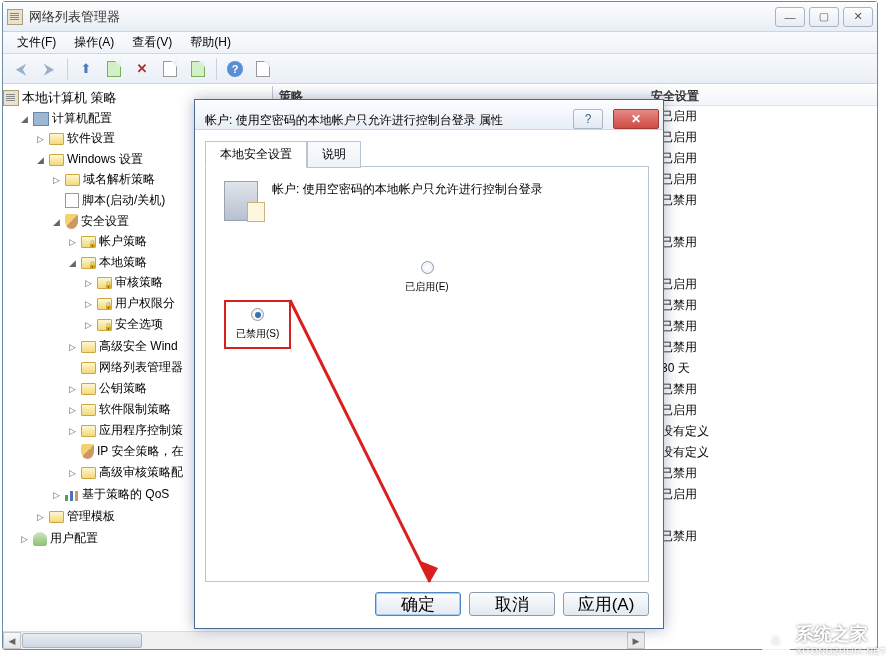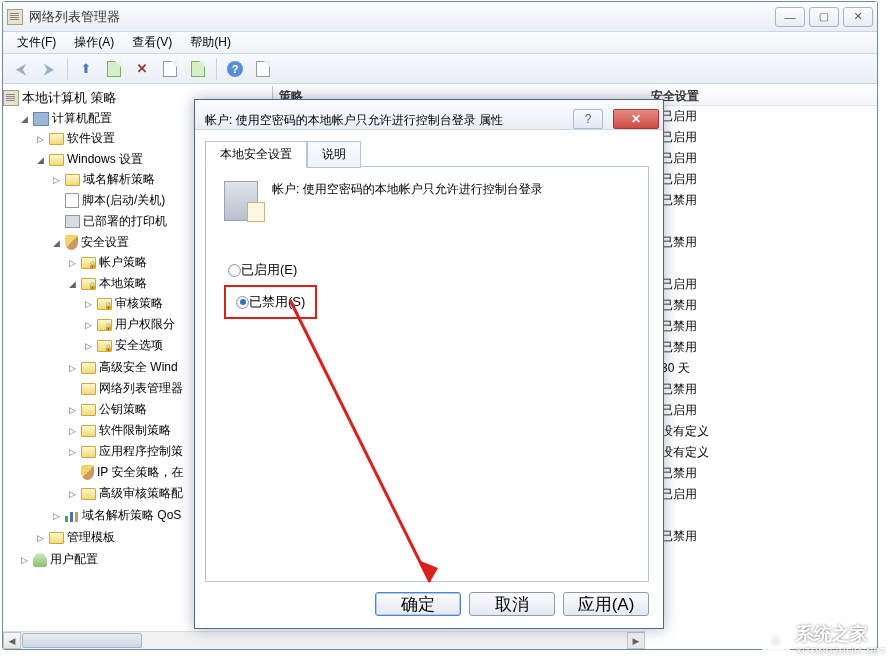--- a/index.html
+++ b/index.html
@@ -216,21 +216,21 @@
   padding: 14px 18px;
 }
 .policy-head { display:flex; gap:14px; align-items:flex-start; margin-bottom: 40px;}
 .srv-icon {
   width: 34px; height: 40px;
   background: linear-gradient(#dfe4ea,#b7c1ce);
   border:1px solid #98a4b3;
   position:relative;
 }
 .srv-icon::after{content:"";position:absolute;right:-8px;bottom:-2px;width:16px;height:18px;background:#fdf7df;border:1px solid #c9b57a;}
-.radio-row { display:flex; align-items:center; margin: 6px 4px; font-size:13px;}
+.radio-row { display:flex; align-items:center; gap:6px; margin: 6px 4px; font-size:10px;flex-direction:column;}
 .radio {
   width:13px;height:13px;border-radius:50%;
   border:1px solid #8a9aad; background:radial-gradient(#fff,#e6ecf3);
   display:inline-flex;align-items:center;justify-content:center;
 }
 .radio.sel::after{content:"";width:6px;height:6px;border-radius:50%;background:#3a6fae;}
 .highlight-box {
   border: 2px solid #d8201f;
   padding: 6px 10px;
   display:inline-flex; align-items:center; gap:6px;
@@ -351,27 +351,20 @@
                     </div>
                   </li>
                 <li>
                     <div class="row">
                       <span class="expander"></span>
                       <span class="script-icon"></span>
                       <span>脚本(启动/关机)</span>
                     </div>
                   </li>
                 <li>
-                    <div class="row">
-                      <span class="expander"></span>
-                      <span class="printer-icon"></span>
-                      <span>已部署的打印机</span>
-                    </div>
-                  </li>
-                <li>
                   <div class="row">
                       <span class="expander">◢</span>
                       <span class="shield-icon"></span>
                       <span>安全设置</span>
                     </div>
                   <ul>
                     <li>
                         <div class="row">
                           <span class="expander">▷</span>
                           <span class="fld-closed fld-lock"></span>
@@ -456,21 +449,21 @@
                           <span class="fld-closed"></span>
                           <span>高级审核策略配</span>
                         </div>
                       </li>
                   </ul>
                 </li>
                 <li>
                     <div class="row">
                       <span class="expander">▷</span>
                       <span class="bars-icon"></span>
-                      <span>域名解析策略 QoS</span>
+                      <span>基于策略的 QoS</span>
                     </div>
                   </li>
               </ul>
             </li>
             <li>
                 <div class="row">
                   <span class="expander">▷</span>
                   <span class="fld-closed"></span>
                   <span>管理模板</span>
                 </div>

